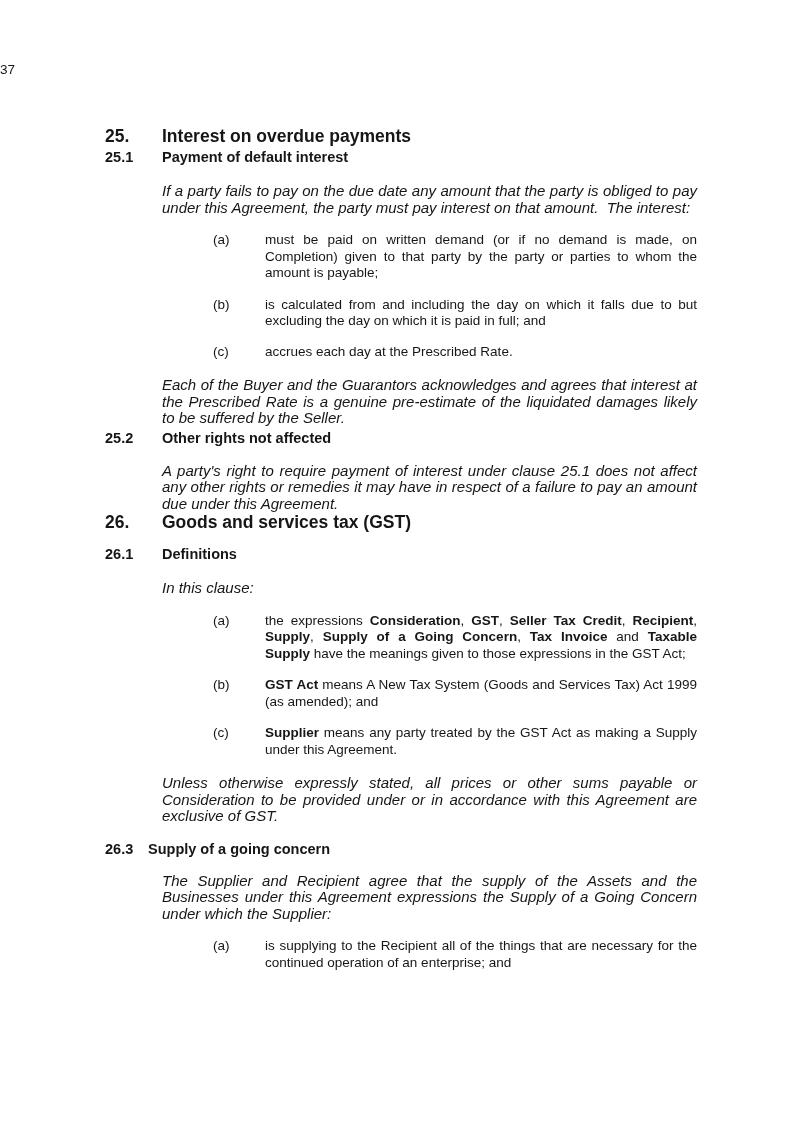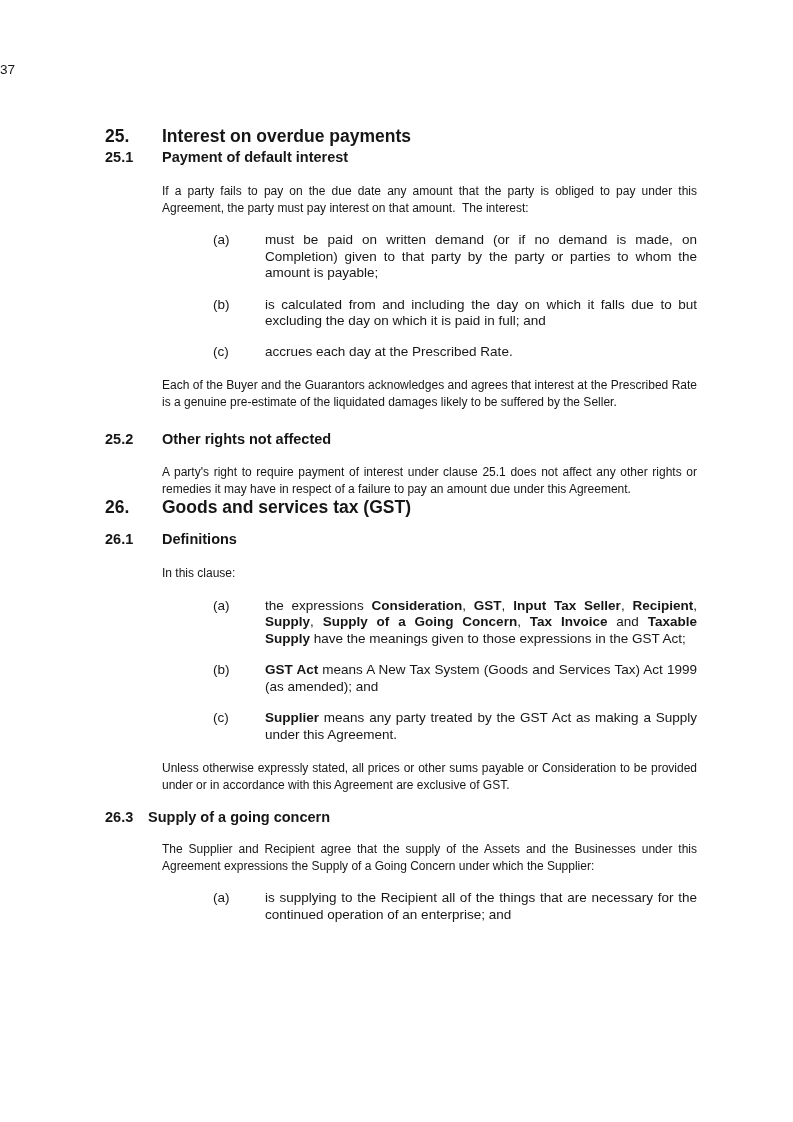--- a/index.html
+++ b/index.html
@@ -23,29 +23,30 @@
   .content {
     margin-left: 105px;
     width: 592px; 
   }
   
   .sec   { position: relative; padding-left: 57px; }
   .sec.tight { padding-left: 43px; } 
   .num   { position: absolute; left: 0; top: 0; white-space: nowrap; }
   .h1    { font-size: 17.5px; font-weight: 700; line-height: 20px; }
   .h1.first { margin-top: 48px; }
-  .h2    { font-size: 14.5px; font-weight: 700; line-height: 17px; margin-top: 21px; }
+  .h2    { font-size: 14.5px; font-weight: 700; line-height: 17px; margin-top: 3px; }
   .h2.mt14 { margin-top: 14px; }
   .h2.mt16 { margin-top: 16px; }
   .para  {
     padding-left: 57px;
-    font-size: 12px;
+    font-size: 15px;
     line-height: 16.5px;
     margin-top: 16px;
     text-align: justify;
+    font-style: italic;
   }
   .para.mt17 { margin-top: 17px; }
   .para.mt15 { margin-top: 15px; }
   .item  {
     position: relative;
     padding-left: 160px;
     font-size: 13.5px;
     line-height: 16.5px;
     margin-top: 16px;
     text-align: justify;
@@ -105,21 +106,21 @@
 
     <div class="h2 mt14 sec">
       <span class="num">26.1</span>
       <span>Definitions</span>
     </div>
 
     <div class="para mt17">In this clause:</div>
 
     <div class="item">
       <span class="marker">(a)</span>
-      <span><span>the expressions </span><b>Consideration</b><span>, </span><b>GST</b><span>, </span><b>Input Tax Seller</b><span>, </span><b>Recipient</b><span>, </span><b>Supply</b><span>, </span><b>Supply of a Going Concern</b><span>, </span><b>Tax Invoice</b><span> and </span><b>Taxable Supply</b><span> have the meanings given to those expressions in the GST Act;</span></span>
+      <span><span>the expressions </span><b>Consideration</b><span>, </span><b>GST</b><span>, </span><b>Seller Tax Credit</b><span>, </span><b>Recipient</b><span>, </span><b>Supply</b><span>, </span><b>Supply of a Going Concern</b><span>, </span><b>Tax Invoice</b><span> and </span><b>Taxable Supply</b><span> have the meanings given to those expressions in the GST Act;</span></span>
     </div>
 
     <div class="item mt15">
       <span class="marker">(b)</span>
       <span><b>GST Act</b><span> means A New Tax System (Goods and Services Tax) Act 1999 (as amended); and</span></span>
     </div>
 
     <div class="item mt15">
       <span class="marker">(c)</span>
       <span><b>Supplier</b><span> means any party treated by the GST Act as making a Supply under this Agreement.</span></span>

